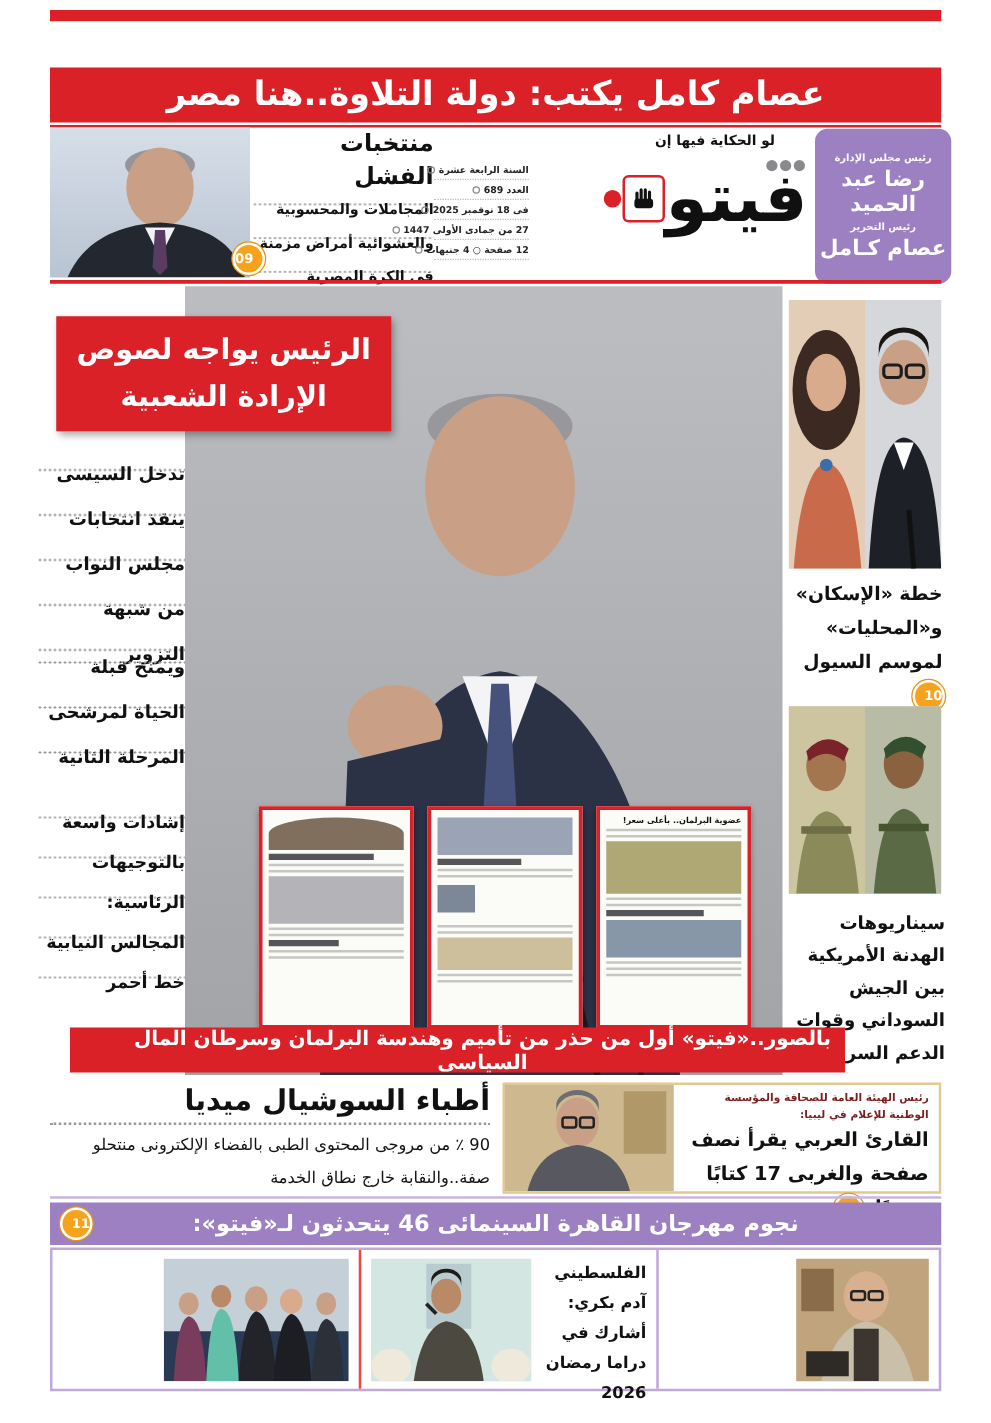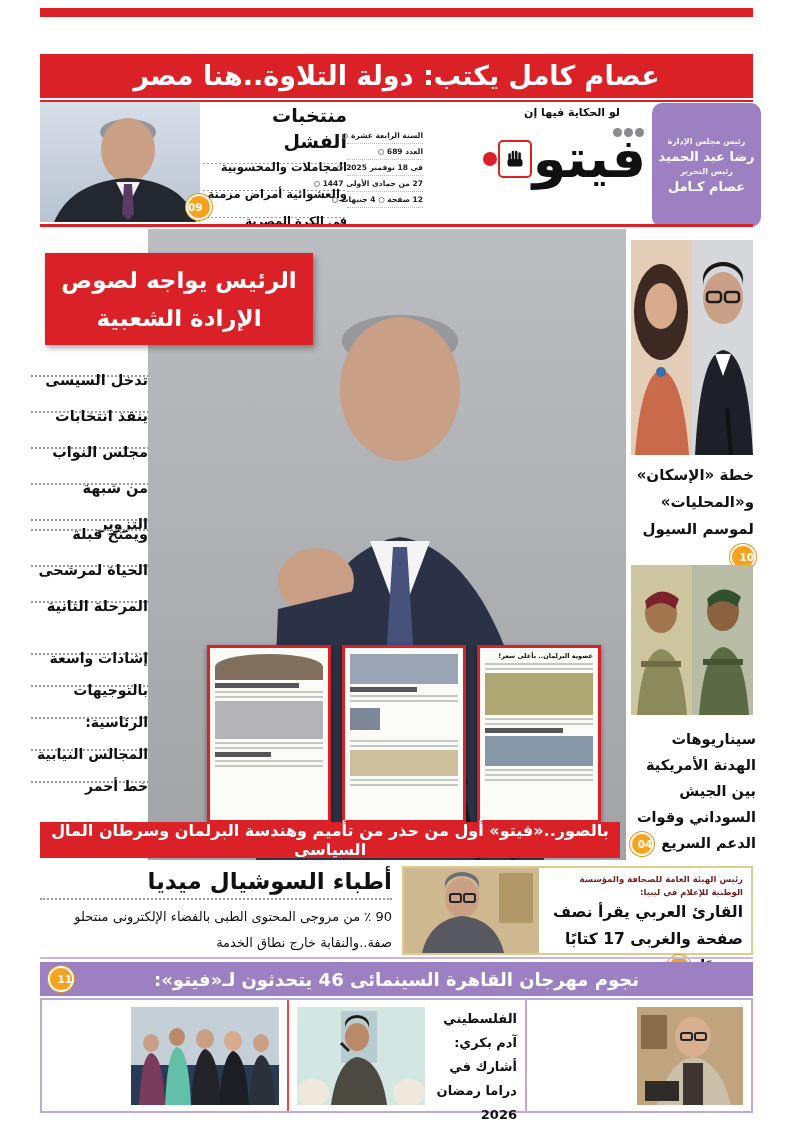--- a/index.html
+++ b/index.html
@@ -21,21 +21,21 @@
   .dot-lines{background-image:radial-gradient(circle,#9a9a9a .8px,transparent 1px);
              background-size:4px var(--lh);background-position:0 calc(var(--lh) - 4px);}
 
   .photo{overflow:hidden;}
   .photo svg{width:100%;height:100%;display:block;}
 
   
   .board-box{background:#9c80c2;border-radius:10px;color:#fff;text-align:center;
              display:flex;flex-direction:column;justify-content:center;gap:3px;padding:6px 4px;}
   .board-title{font-size:8px;font-weight:bold;opacity:.95;}
-  .board-name{font-size:13px;font-weight:bold;}
+  .board-name{font-size:17px;font-weight:bold;}
   .issue-info{list-style:none;margin:0;padding:0;font-size:7.5px;font-weight:bold;color:#222;}
   .issue-info li{direction:rtl;line-height:15px;border-bottom:1px dotted #bbb;white-space:nowrap;
                  display:flex;align-items:center;justify-content:flex-start;gap:3px;}
   .issue-info li::after{content:'';width:4px;height:4px;border:1px solid #888;border-radius:50%;
                         flex:0 0 auto;}
   .logo-text{font-size:54px;font-weight:900;color:#101010;letter-spacing:-2px;line-height:1;}
   .hand-box{width:30px;height:34px;background:#fff;border:2px solid #d92127;border-radius:5px;
             display:flex;align-items:center;justify-content:center;}
   .hand-box svg{width:20px;height:22px;fill:#111;}
   .logo-dots span{display:inline-block;width:9px;height:9px;border-radius:50%;background:#8a8a8e;margin-left:2px;}
@@ -213,21 +213,21 @@
   <div class="t-line"></div>
     <div class="t-line"></div>
   <div class="t-img" style="height:38px;background:#b4b4b8;"></div>
   <div class="t-line"></div>
     <div class="t-line"></div>
   <div class="t-head" style="width:50%;margin-right:auto;"></div>
   <div class="t-line"></div>
     <div class="t-line"></div>
 </div>
 
-<div class="abs red rtl center" style="left:40px;top:822px;width:580px;height:36px;display:flex;align-items:center;justify-content:center;">
+<div class="abs red rtl center" style="left:56px;top:822px;width:580px;height:36px;display:flex;align-items:center;justify-content:center;padding-left:40px;">
   <span class="white-t" style="font-size:16px;font-weight:900;">بالصور..«فيتو» أول من حذر من تأميم وهندسة البرلمان وسرطان المال السياسى</span>
 </div>
 
 <div class="abs rtl right" style="left:40px;top:868px;width:352px;">
   <div style="font-size:23px;font-weight:900;color:#111;border-bottom:2px dotted #999;padding-bottom:4px;">أطباء السوشيال ميديا</div>
   <div style="font-size:13px;font-weight:400;color:#111;line-height:26px;margin-top:4px;">90 ٪ من مروجى المحتوى الطبى بالفضاء الإلكترونى منتحلو صفة..والنقابة خارج نطاق الخدمة</div>
 </div>
 
 <div class="abs" style="left:402px;top:866px;width:351px;height:89px;border:2px solid #e2c892;box-sizing:border-box;display:flex;direction:ltr;">
   <div class="photo" style="width:135px;height:100%;background:#d9c8a8;flex:0 0 auto;">

